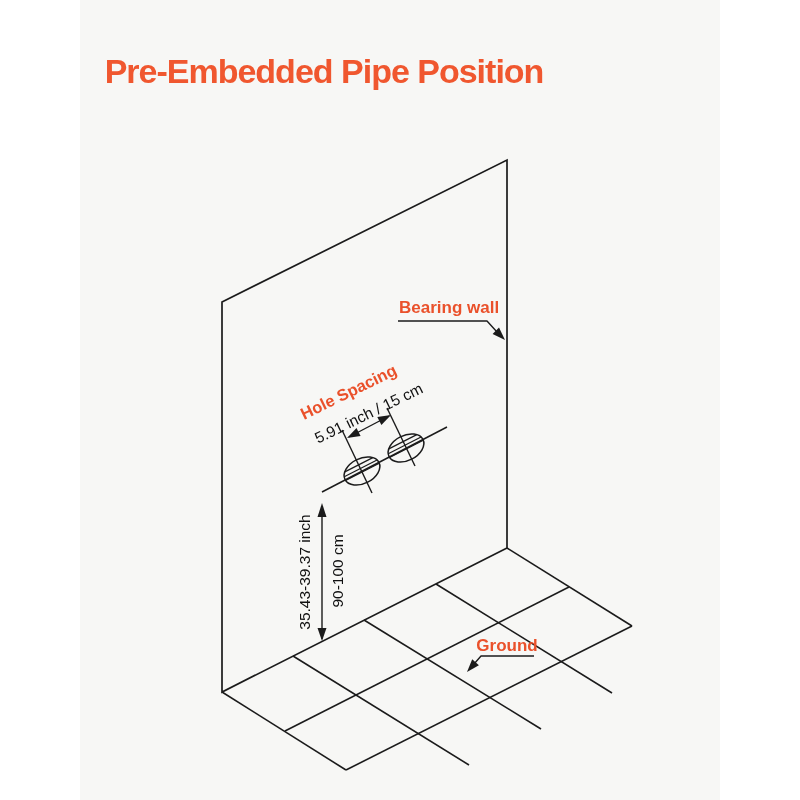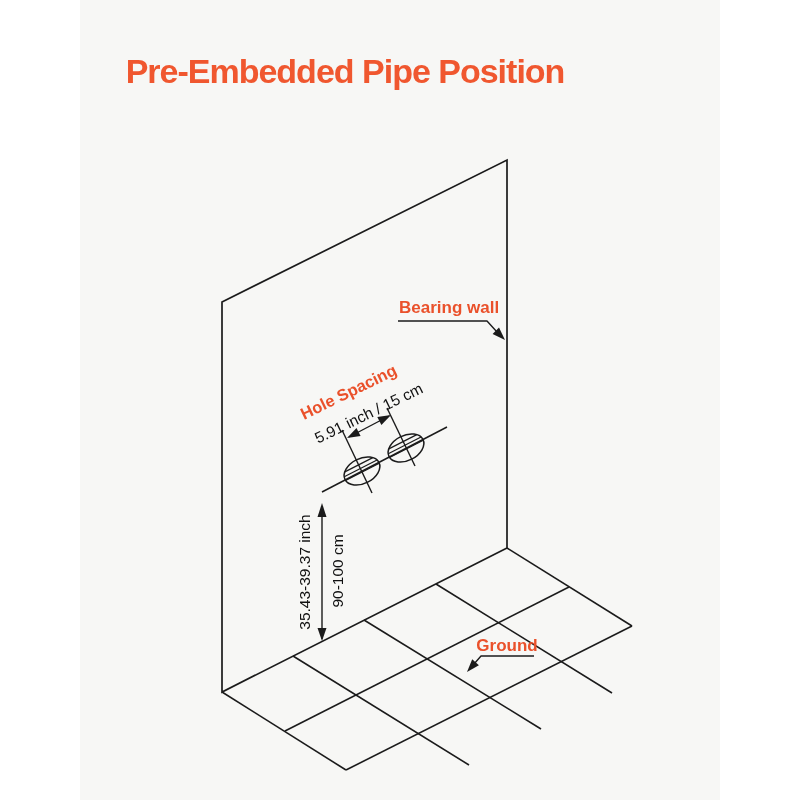--- a/index.html
+++ b/index.html
@@ -8,21 +8,21 @@
     background:#ffffff;
     font-family:"Liberation Sans",sans-serif;
     position:relative;
     overflow:hidden;
   }
   .canvas-band{
     position:absolute;left:80px;top:0;width:640px;height:800px;
     background:#f7f7f5;
   }
   .page-title{
-    position:absolute;left:85px;top:52px;width:520px;
+    position:absolute;left:64px;top:52px;width:520px;
     text-align:center;
     font-size:34px;font-weight:bold;letter-spacing:-1px;
     color:#f0572f;
     white-space:nowrap;
   }
   svg.diagram{position:absolute;left:0;top:0;}
   .ln{stroke:#1b1b1b;fill:none;}
   .arrowhead{fill:#1b1b1b;stroke:none;}
   text{font-family:"Liberation Sans",sans-serif;fill:#111111;}
   text.accent{fill:#ea512b;font-weight:bold;}

